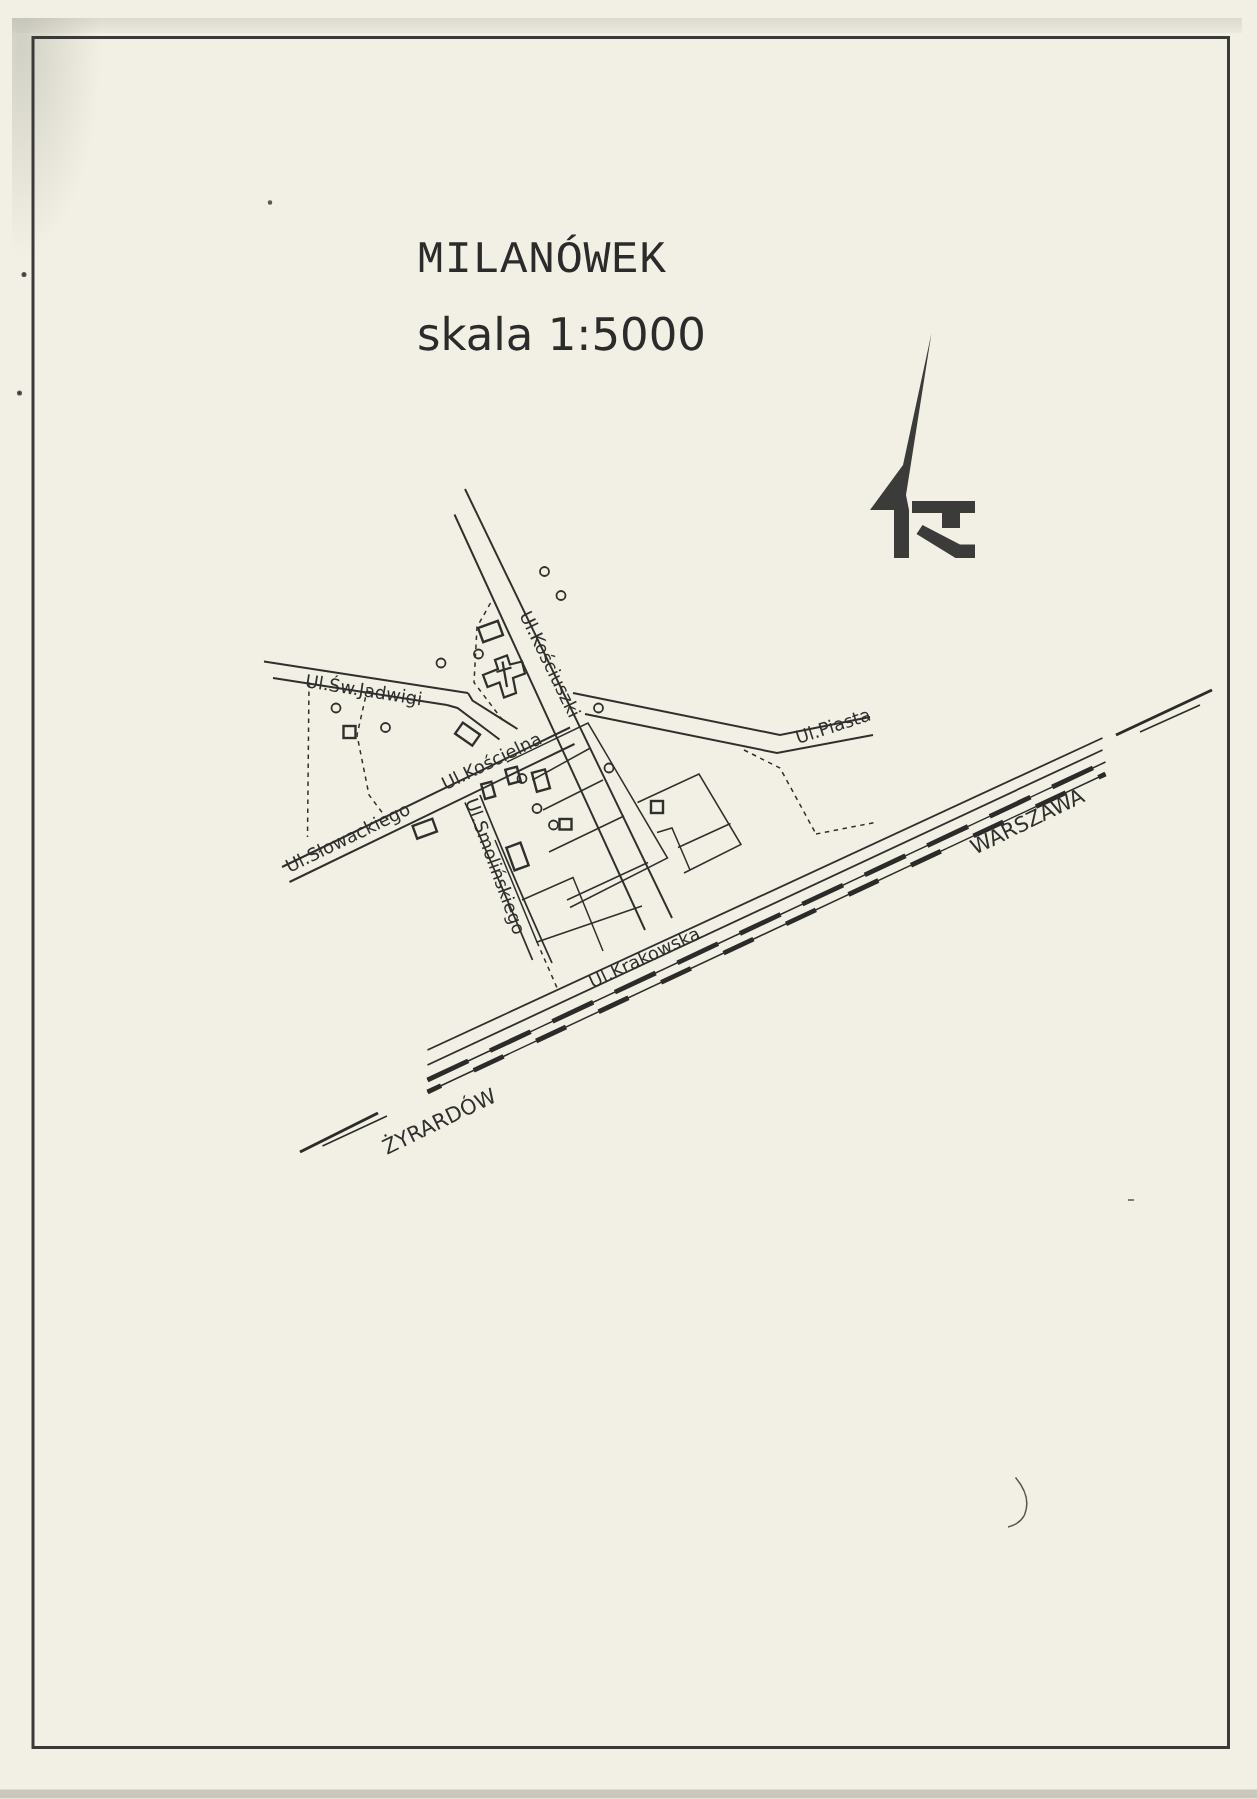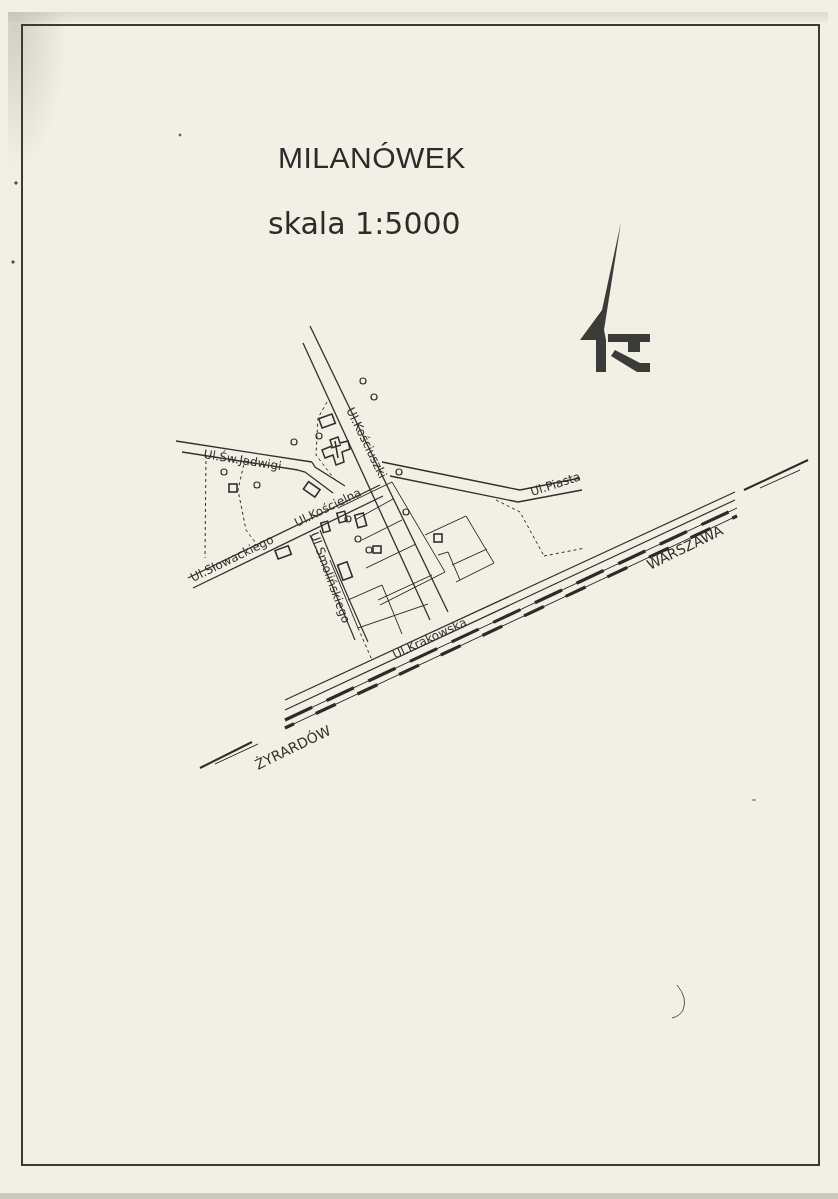--- a/index.html
+++ b/index.html
@@ -20,27 +20,27 @@
   }
   .scan-left {
     position: absolute; left: 8px; top: 12px; width: 60px; height: 160px;
     background: radial-gradient(ellipse at 10% 10%, rgba(150,150,140,.35), rgba(240,238,228,0) 70%);
   }
   .frame {
     position: absolute; left: 21px; top: 24px; width: 795px; height: 1138px;
     border: 2px solid #3a3b38;
   }
   .title {
-    position: absolute; left: 278px; top: 140px;
-    font-family: Liberation Sans, sans-serif;
+    position: absolute; left: 278px; top: 156px;
+    font-family: Liberation Mono, monospace;
     font-size: 30px; line-height: 36px; color: #2a2b2a;
     letter-spacing: .5px;
   }
   .scale {
-    position: absolute; left: 268px; top: 206px;
+    position: absolute; left: 278px; top: 206px;
     font-family: "DejaVu Sans", sans-serif;
     font-size: 30px; line-height: 36px; color: #2a2b2a;
   }
   svg.map { position: absolute; left: 0; top: 0; }
   .lbl { font-family: "DejaVu Sans", sans-serif; fill: #2f302e; }
   .bottom-strip {
     position: absolute; left: 0; bottom: 0; width: 838px; height: 6px; background: #c9c8bf;
   }
 </style>
 </head>

